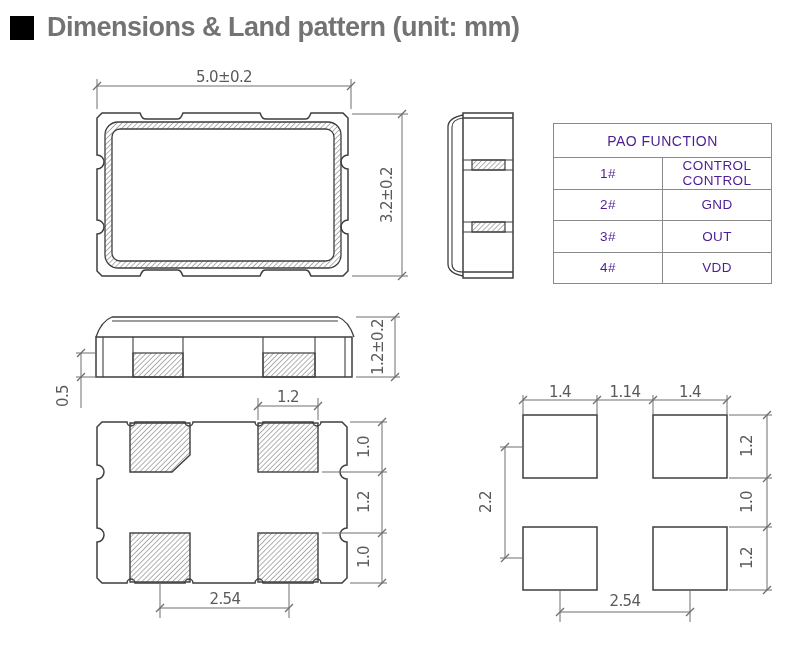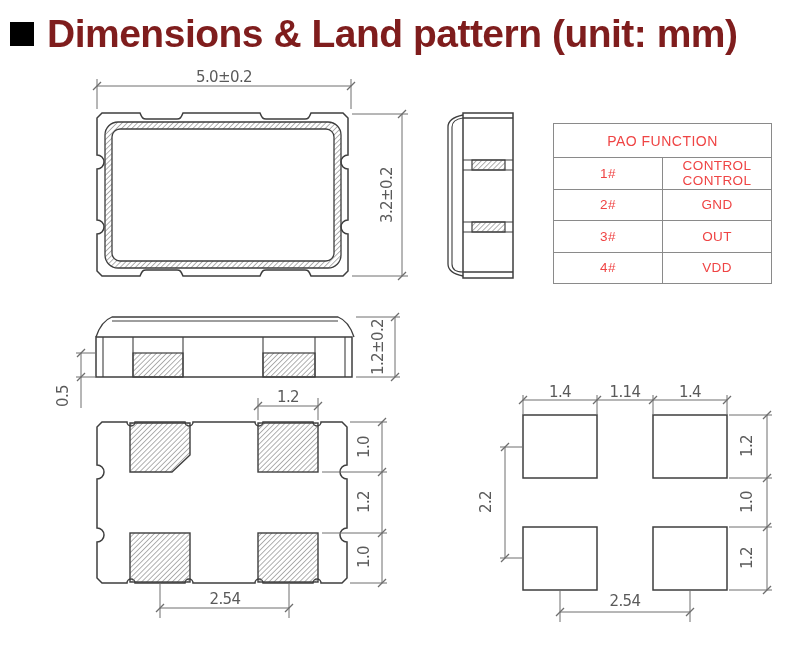--- a/index.html
+++ b/index.html
@@ -2,27 +2,27 @@
 <html><head>
 <meta charset="utf-8">
 <style>
   html,body{margin:0;padding:0;background:#fff;}
   .canvas{
     position:relative;width:802px;height:652px;background:#fff;overflow:hidden;
     font-family:"Liberation Sans",sans-serif;
   }
   .title-row{position:absolute;left:10px;top:12px;display:flex;align-items:center;}
   .title-square{width:24px;height:24px;background:#000;display:inline-block;margin-right:13px;}
-  .title-text{font-size:39px;font-weight:600;color:#7f1d1d;letter-spacing:-0.5px;white-space:nowrap;}
+  .title-text{font-size:27px;font-weight:600;color:#737373;letter-spacing:-0.5px;white-space:nowrap;}
   svg.drawing{position:absolute;left:0;top:0;}
   .dim{font-family:"DejaVu Sans",sans-serif;font-size:15px;fill:#5a5a5a;letter-spacing:-0.6px;}
   .pin-table{
     position:absolute;left:553px;top:123px;width:219px;height:161px;
     border-collapse:collapse;table-layout:fixed;background:#fff;
-    font-family:"Liberation Sans",sans-serif;color:#ef4444;
+    font-family:"Liberation Sans",sans-serif;color:#4c1d95;
   }
   .pin-table th,.pin-table td{
     border:1px solid #8a8a8a;text-align:center;vertical-align:middle;
     padding:0;font-weight:normal;
   }
   .pin-table th{height:33px;font-size:14px;letter-spacing:0.5px;}
   .pin-table td{height:30px;font-size:13.5px;letter-spacing:0.4px;}
   .pin-table .col-pin{width:54px;}
 </style>
 </head>

